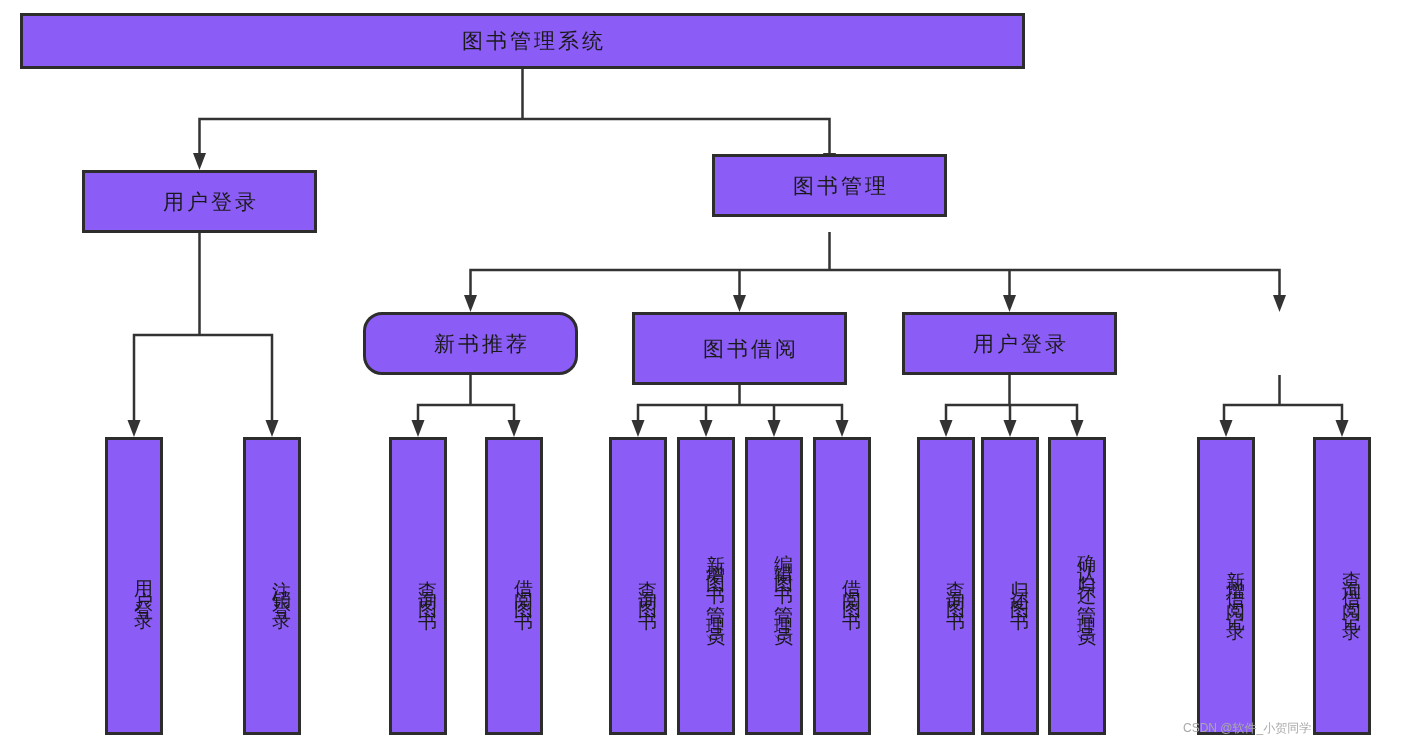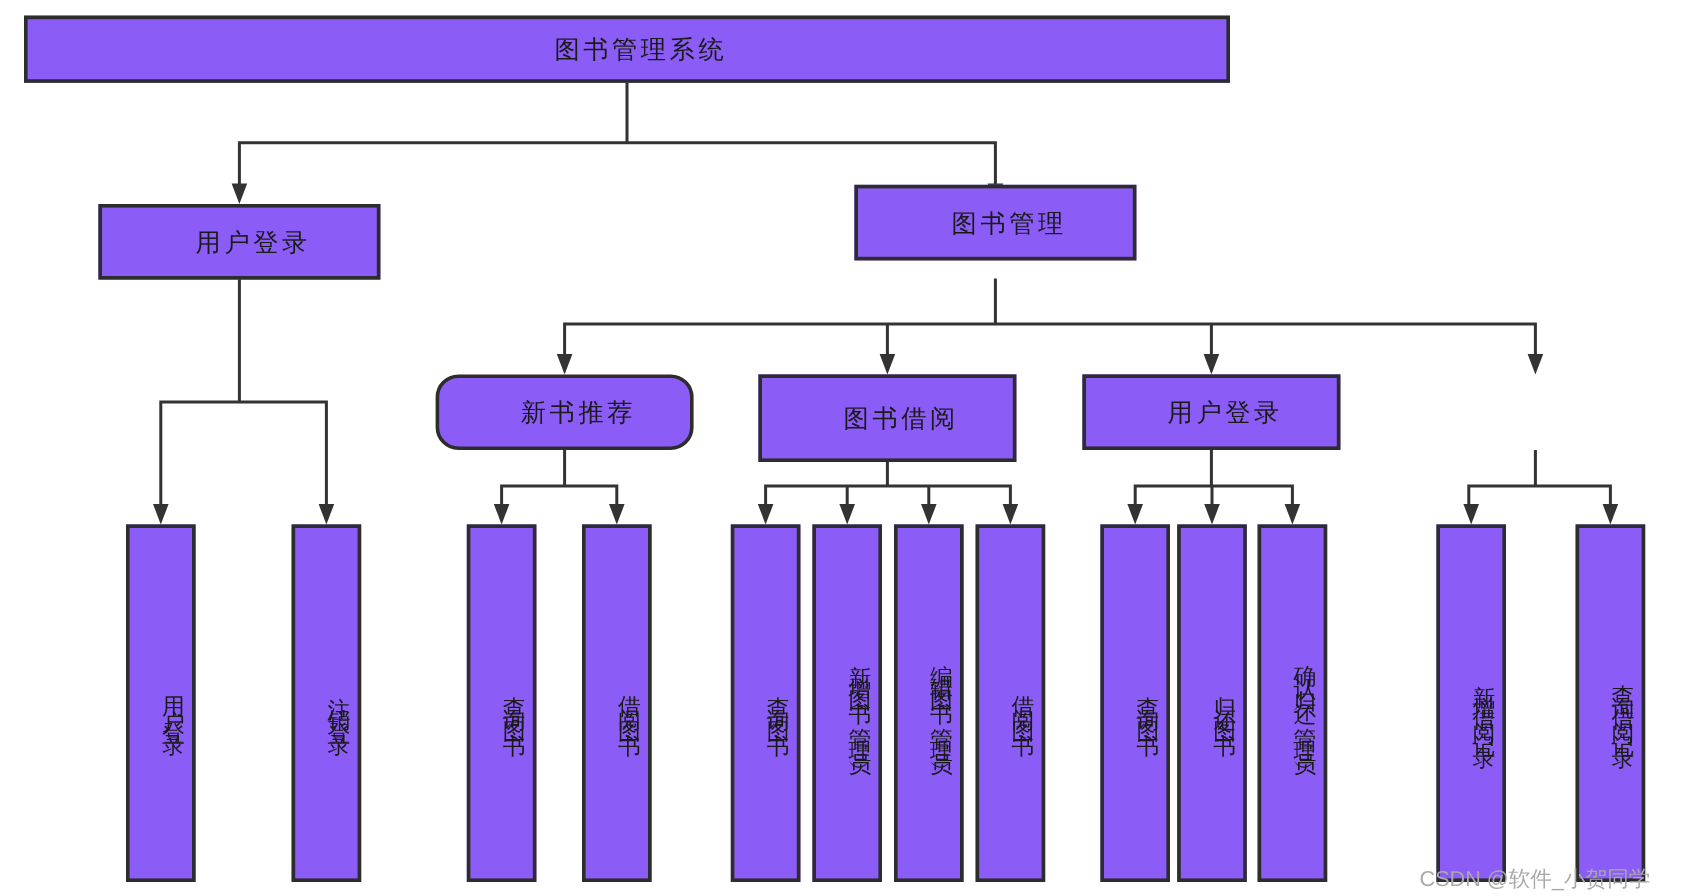--- a/index.html
+++ b/index.html
@@ -47,21 +47,21 @@
     font-size: 19px;
     letter-spacing: 0.55em;
     white-space: normal;
     line-height: 1;
   }
   #watermark {
     position: absolute;
     left: 1183px;
     top: 720px;
     width: 222px;
-    font-size: 18px;
+    font-size: 12px;
     color: #a9a9a9;
     z-index: 3;
     white-space: nowrap;
   }
 </style>
 </head>
 <body>
 
 <div id="canvas">
 

